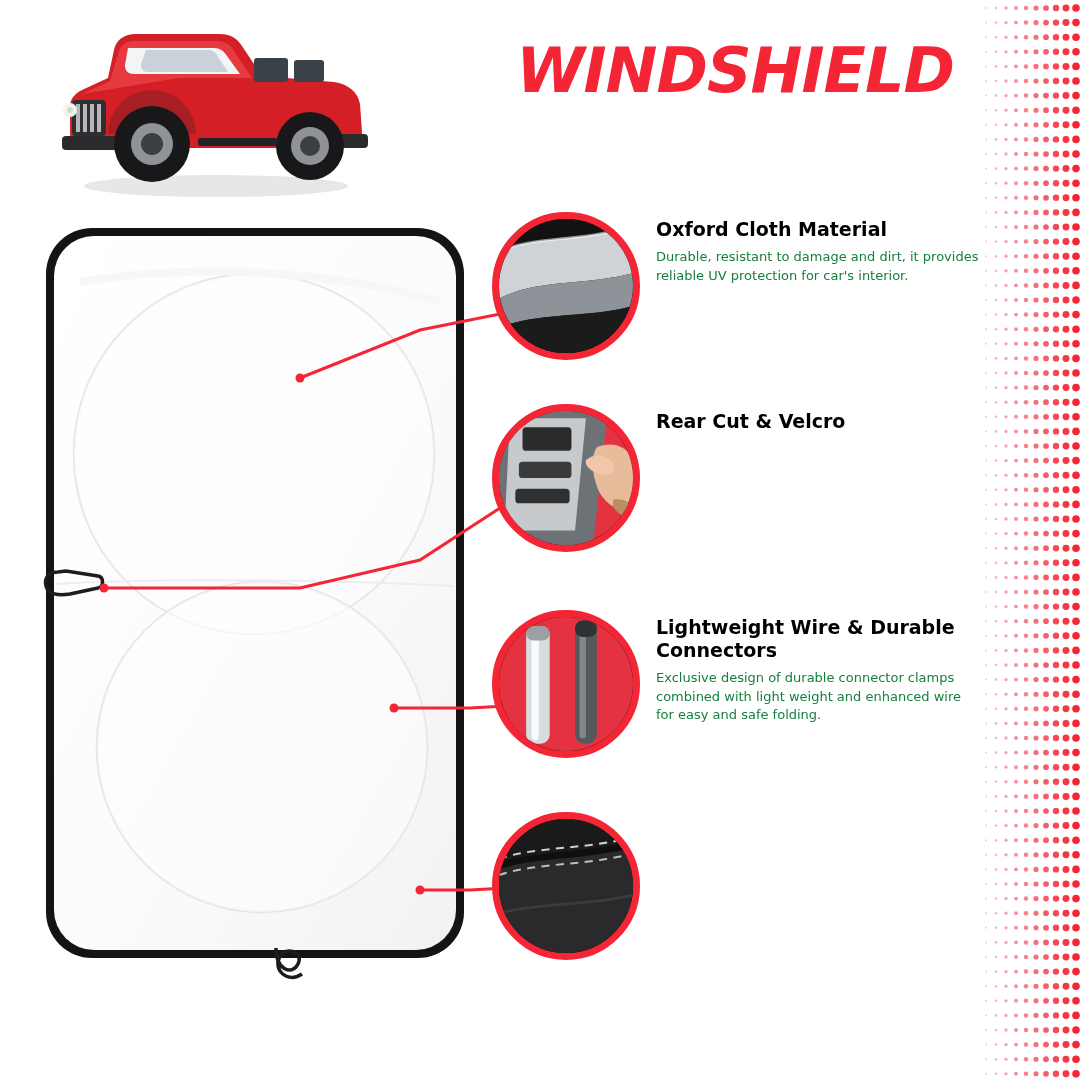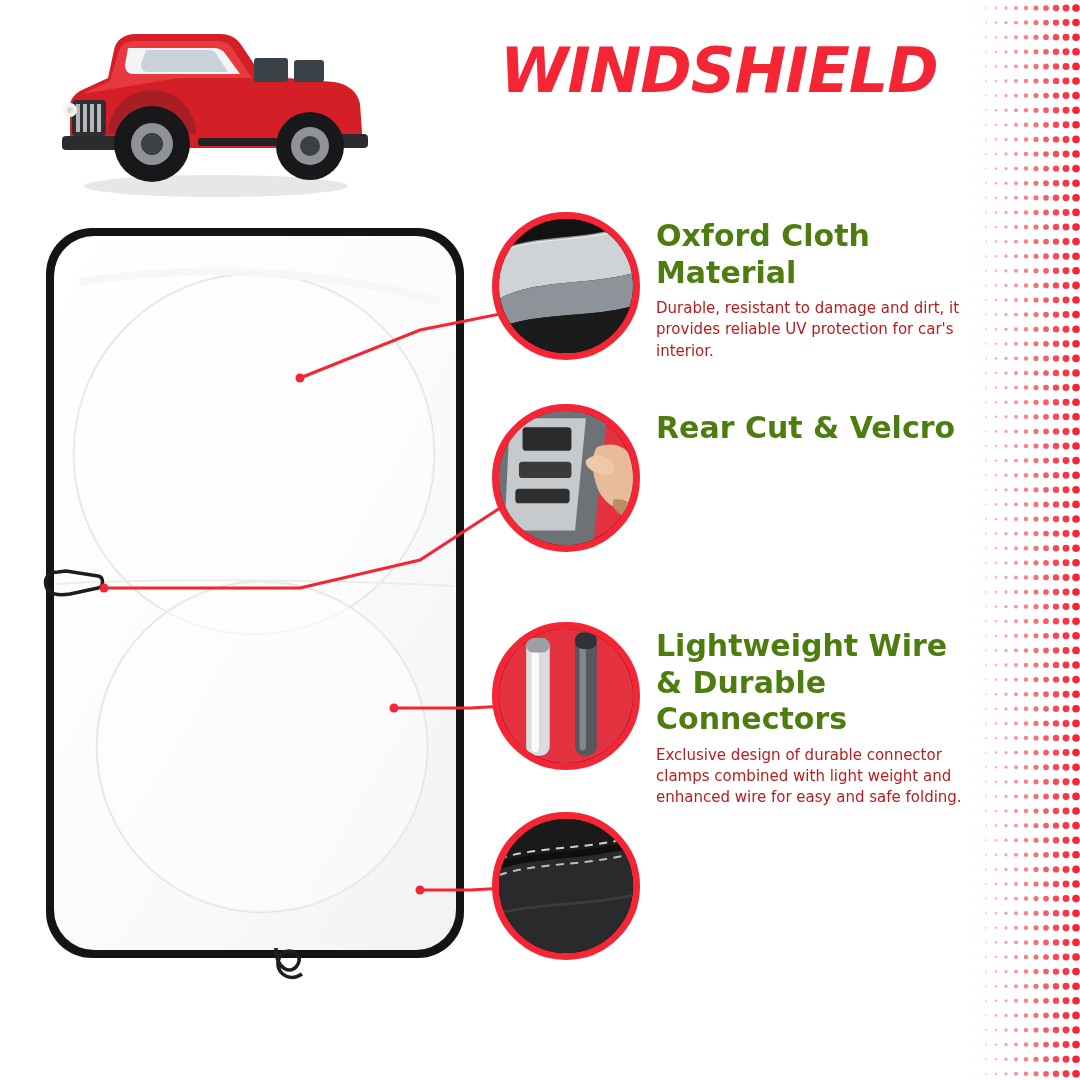--- a/index.html
+++ b/index.html
@@ -28,21 +28,21 @@
     position: absolute;
     left: 48px; top: 14px;
     width: 330px; height: 190px;
   }
 
   
   .title-block {
     position: absolute;
     left: 500px; top: 38px;
     width: 470px;
-    text-align: left;
+    text-align: center;
   }
   .title-line {
     font-family: "DejaVu Sans", sans-serif;
     font-weight: 900;
     font-style: italic;
     color: #f42534;
     font-size: 62px;
     line-height: 1.08;
     letter-spacing: -1px;
     white-space: nowrap;
@@ -61,47 +61,47 @@
     left: 492px; top: 212px;
     width: 500px;
   }
   .feature {
     position: absolute;
     display: flex;
     align-items: flex-start;
   }
   .f1 { top: 0px;   left: 0; }
   .f2 { top: 192px; left: 0; }
-  .f3 { top: 398px; left: 0; margin-top: 12px; }
+  .f3 { top: 398px; left: 0; }
   .f4 { top: 600px; left: 0; }
 
   .thumb {
     position: relative;
     flex: 0 0 auto;
     width: 148px; height: 148px;
     border-radius: 50%;
     border: 7px solid #f42534;
     overflow: hidden;
     background: #1a1a1a;
   }
   .thumb-inner { position: absolute; inset: 0; }
 
   .ftext { margin-left: 16px; width: 325px; padding-top: 6px; }
   .ftitle {
     font-family: "DejaVu Sans", sans-serif;
     font-weight: 700;
-    color: #4d7c0f;
-    font-size: 30px;
+    color: #000000;
+    font-size: 19px;
     line-height: 1.22;
     margin-bottom: 7px;
   }
   .fdesc {
     font-family: "DejaVu Sans", sans-serif;
-    color: #b91c1c;
-    font-size: 15px;
+    color: #15803d;
+    font-size: 13px;
     line-height: 1.42;
   }
 
   
   .lines { position: absolute; left: 0; top: 0; width: 1080px; height: 1080px; pointer-events: none; }
 </style>
 </head>
 <body>
 
 <div class="page">

